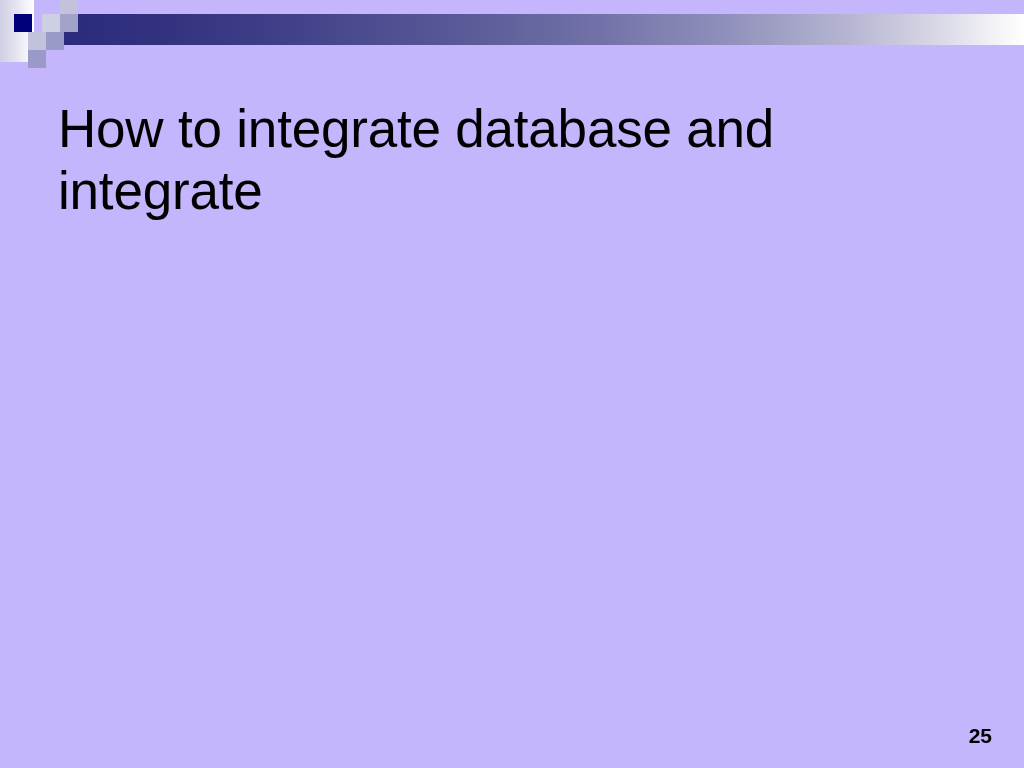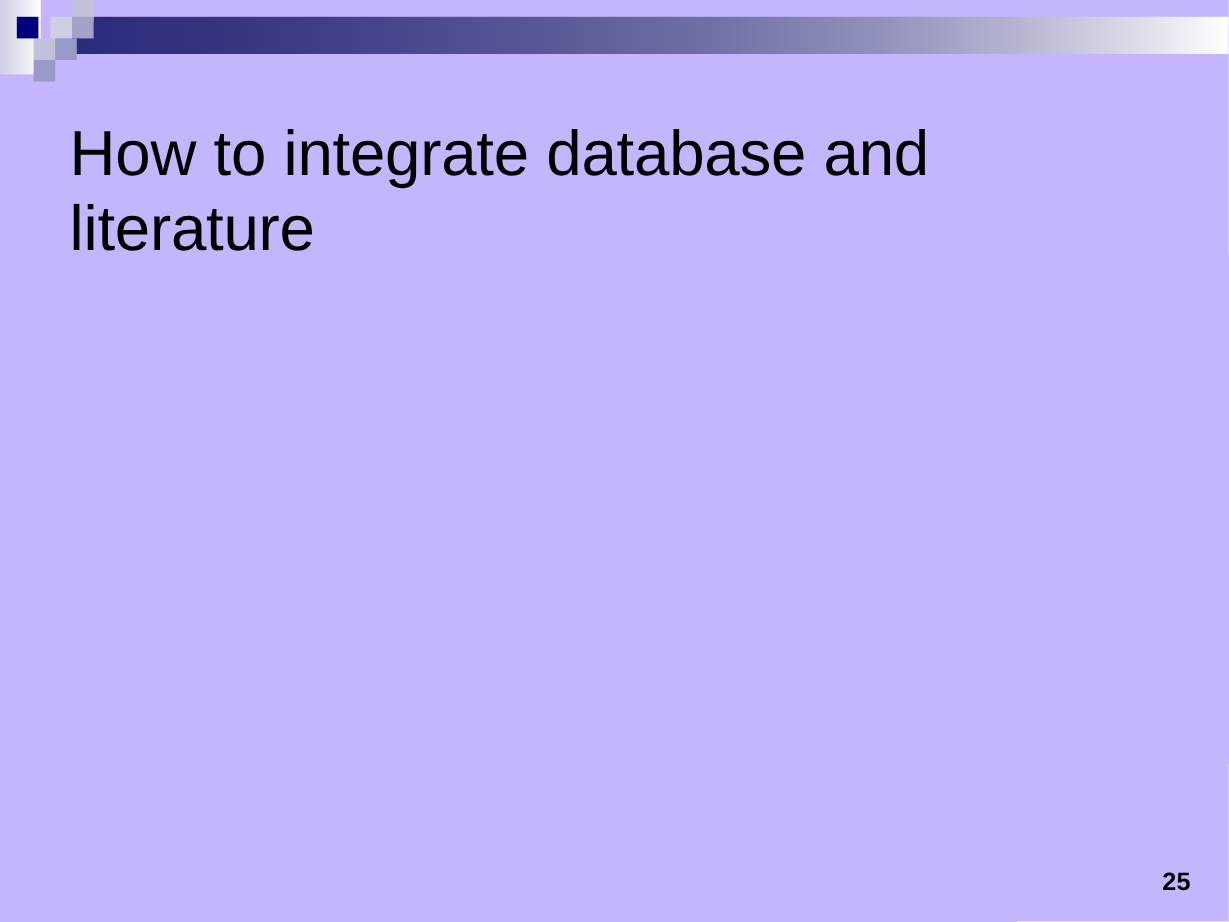--- a/index.html
+++ b/index.html
@@ -114,20 +114,20 @@
     <div class="sq" style="left:42px; top:14px; background:#cfcfe4;"></div>
     <div class="sq" style="left:60px; top:14px; background:#a3a3c9;"></div>
     <div class="sq" style="left:28px; top:32px; background:#c2c2dc;"></div>
     <div class="sq" style="left:46px; top:32px; background:#9a9ac8;"></div>
     <div class="sq" style="left:28px; top:50px; background:#9a9ac8;"></div>
     <div class="sq" style="left:14px; top:14px; background:#00007b;"></div>
   </div>
 
   <h1 id="slide-title">
       <span class="title-line">How to integrate database and</span>
-      <span class="title-line">literature</span>
+      <span class="title-line">integrate</span>
     </h1>
 
   <div id="slide-body"></div>
 
   <div id="page-number">25</div>
 
 </div>
 
 </body></html>

